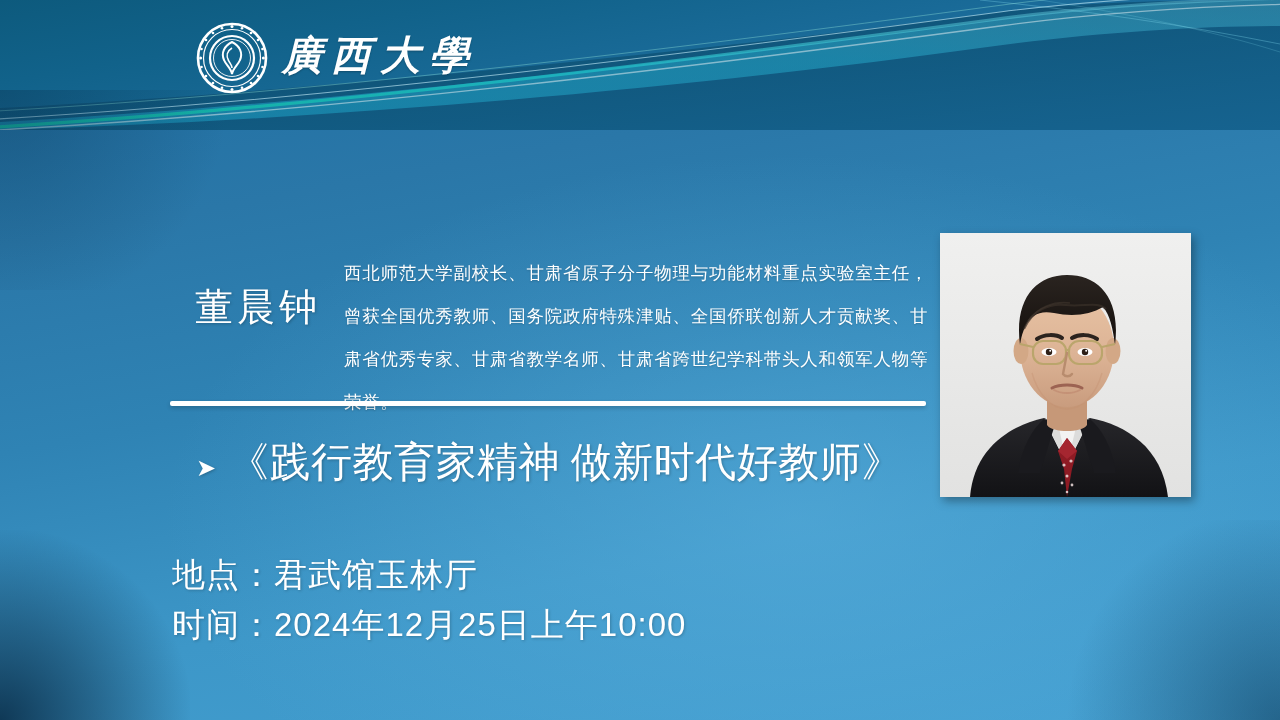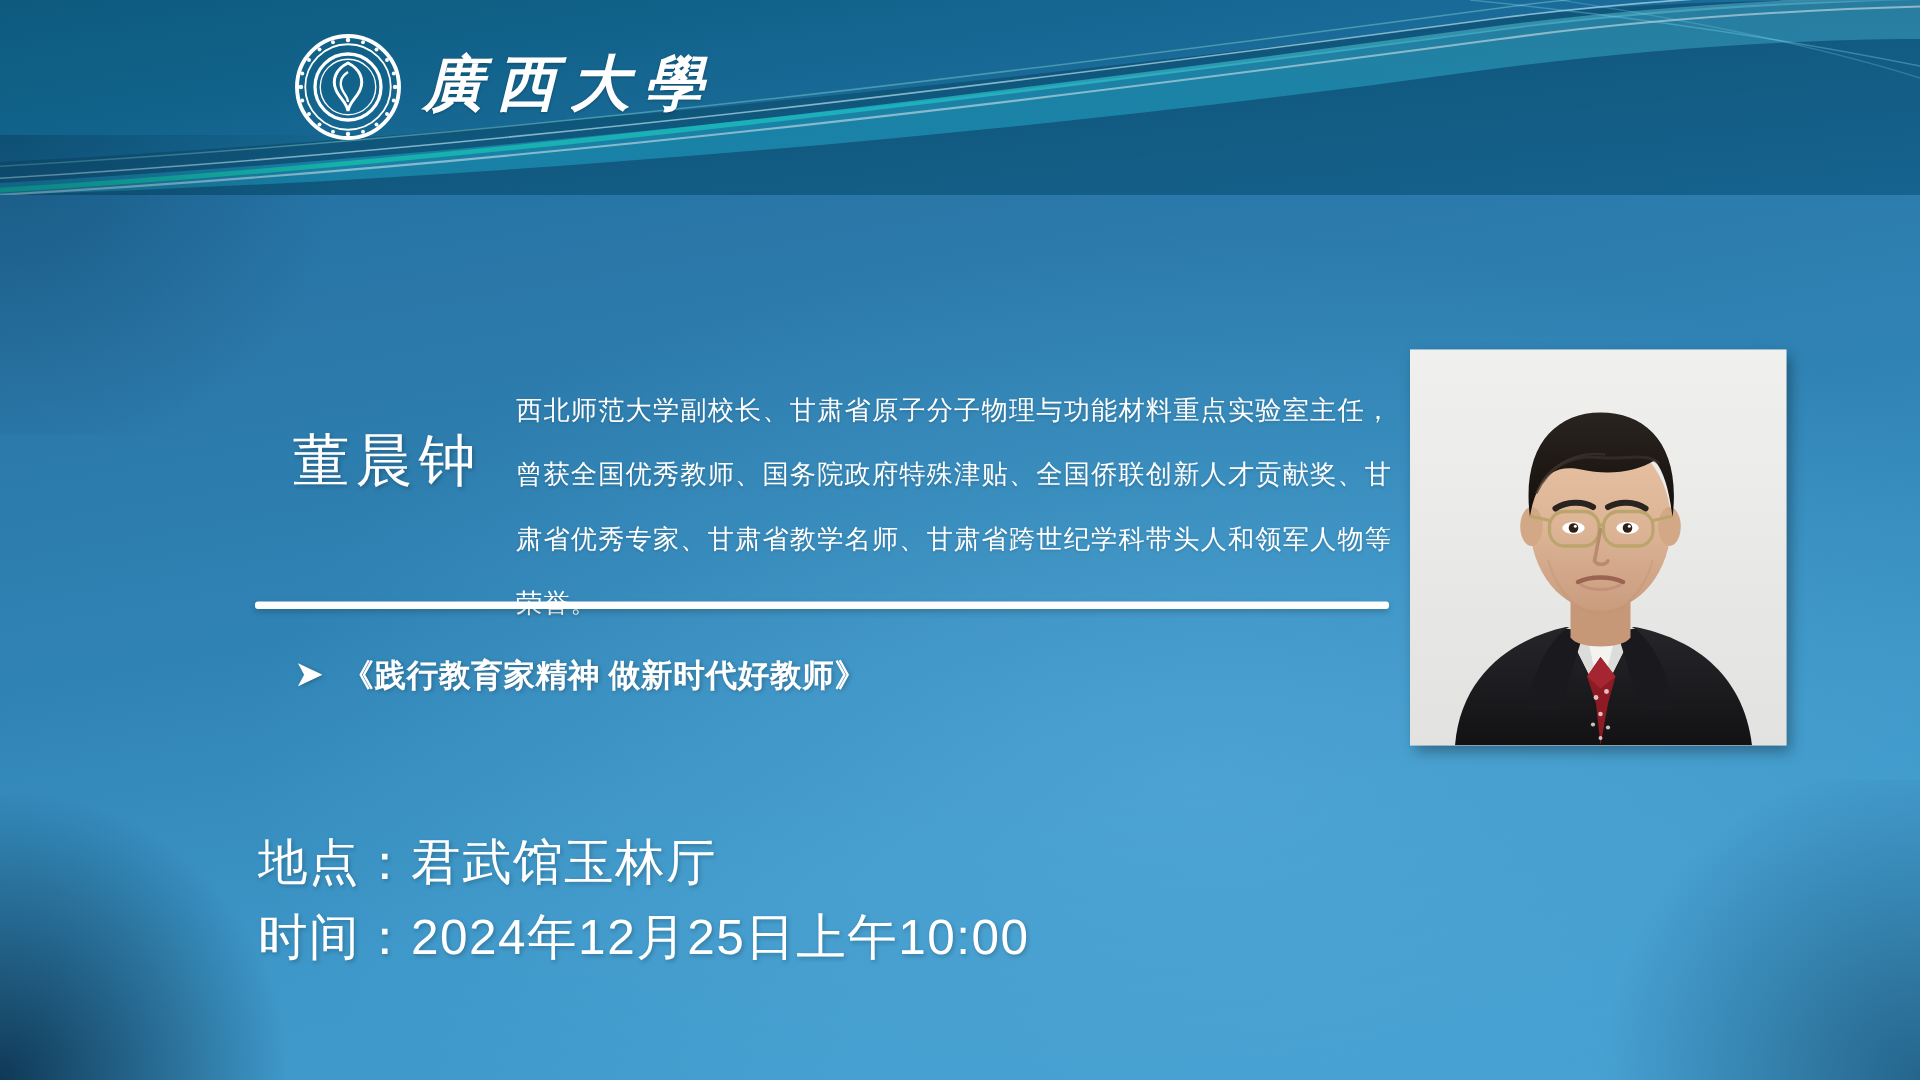--- a/index.html
+++ b/index.html
@@ -79,21 +79,21 @@
   
   .topic{
     position:absolute;left:170px;top:435px;width:780px;
     display:flex;align-items:baseline;
     font-family:"Liberation Serif","DejaVu Serif",serif;
     color:#ffffff;text-shadow:1px 1px 3px rgba(0,0,0,0.25);
     white-space:nowrap;
   }
   .topic-label{font-size:31px;letter-spacing:1px;}
   .topic-arrow{font-size:24px;margin:0 12px 0 26px;}
-  .topic-text{font-size:21px;letter-spacing:0.5px;font-weight:700;}
+  .topic-text{font-size:41px;letter-spacing:0.5px;font-weight:400;}
 
   
   .venue,.time{
     position:absolute;left:172px;
     font-family:"Liberation Sans","DejaVu Sans",sans-serif;
     font-size:33px;color:#ffffff;letter-spacing:1px;
     text-shadow:1px 1px 3px rgba(0,0,0,0.22);
     white-space:nowrap;
   }
   .venue{top:553px;}

